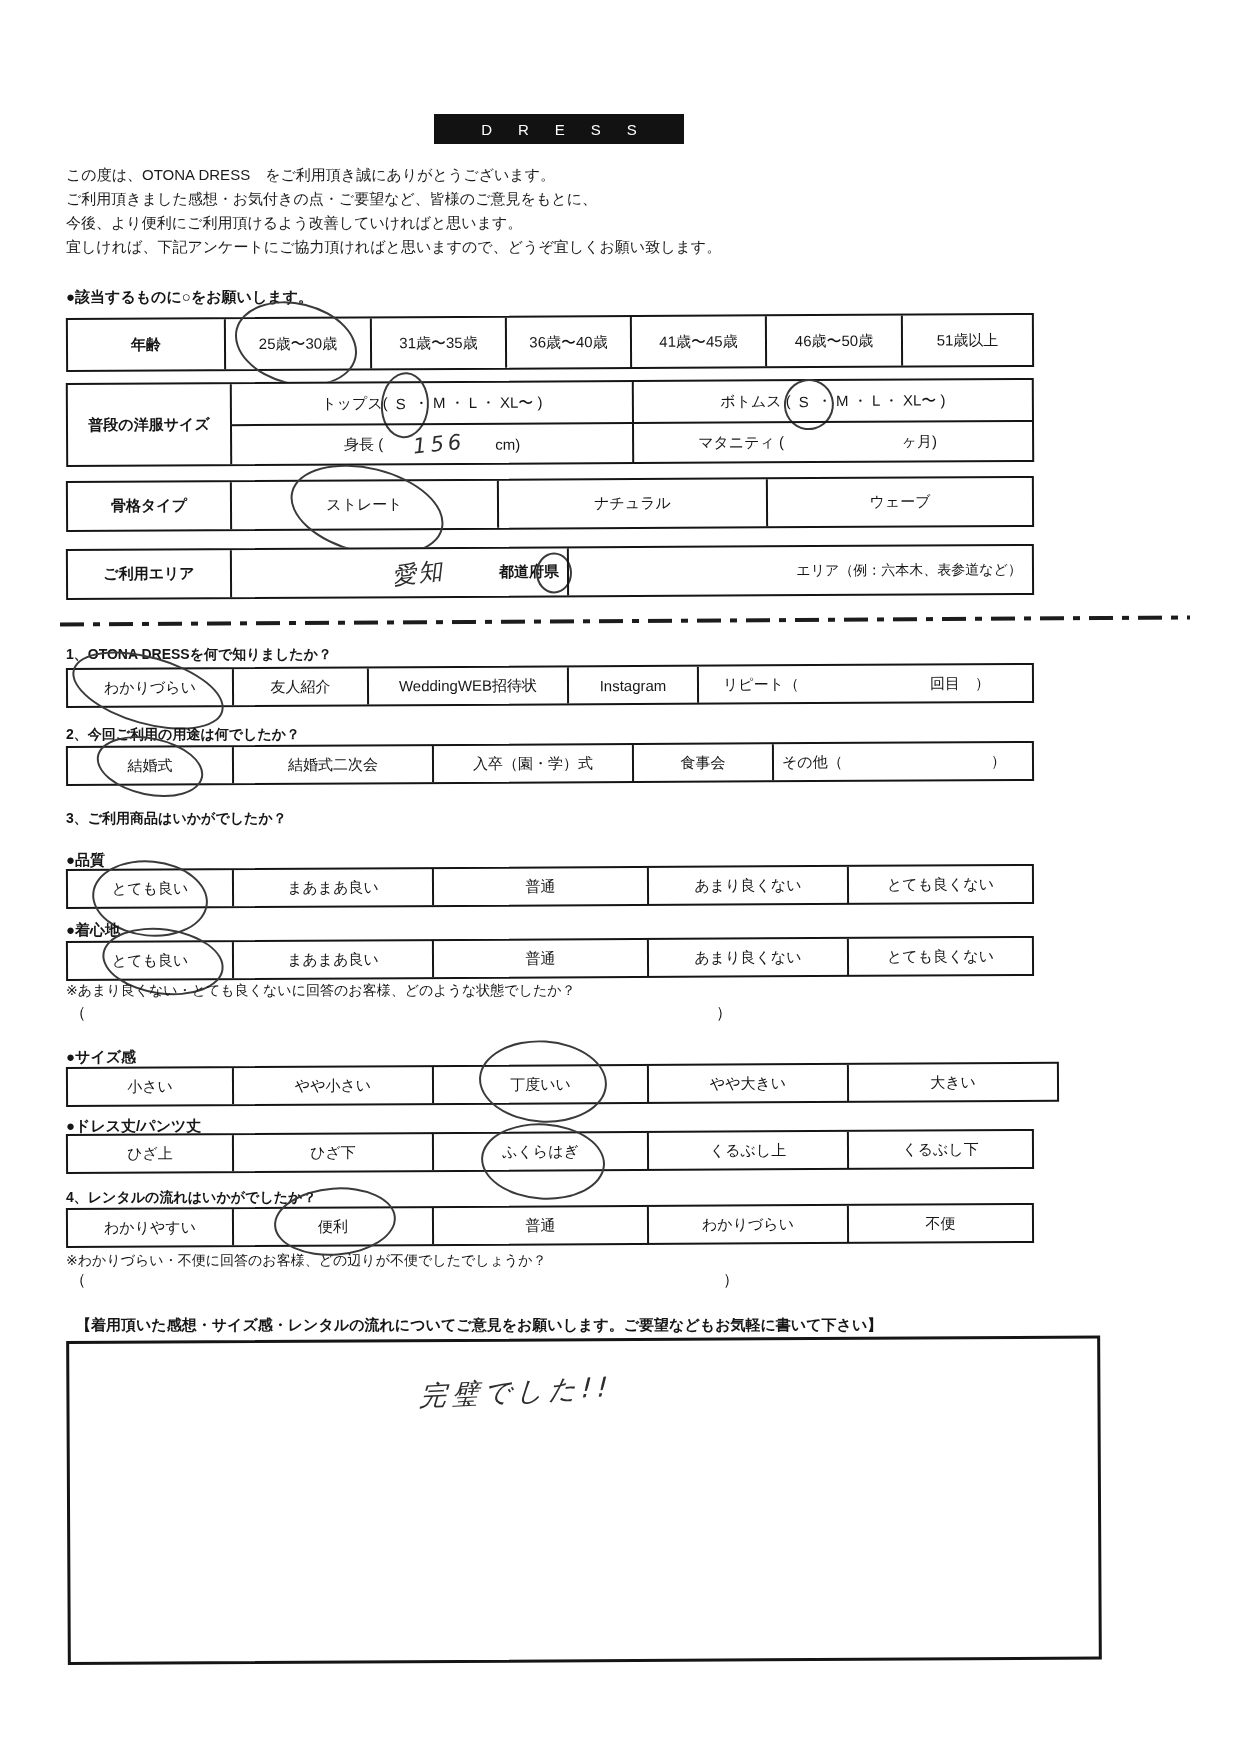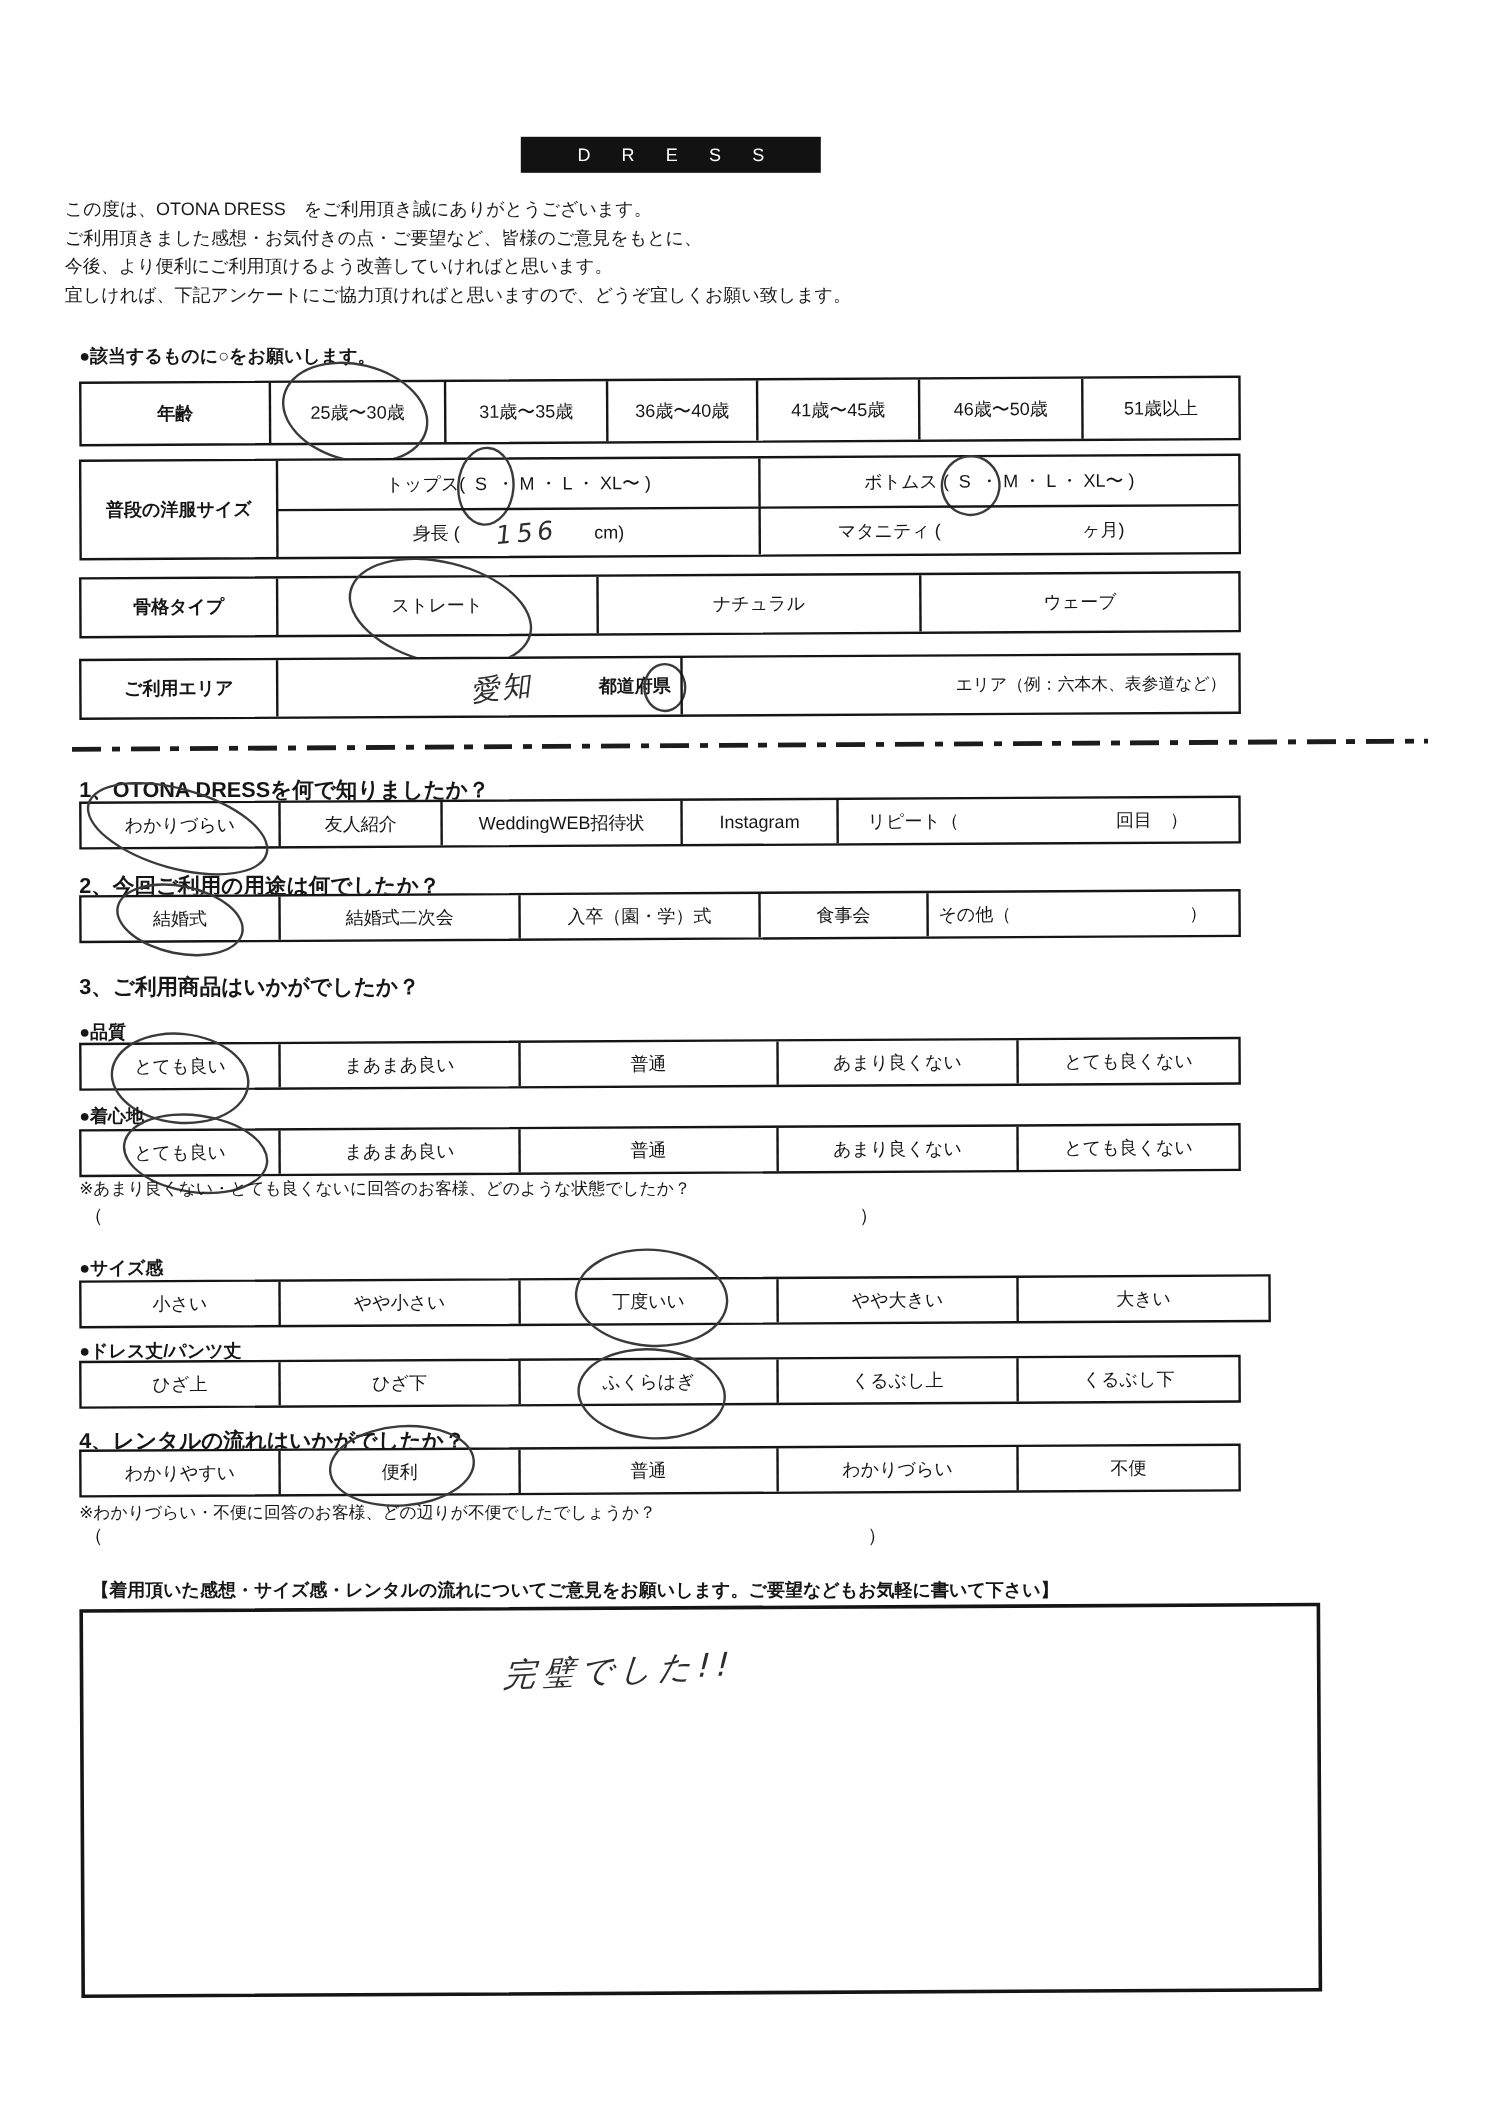--- a/index.html
+++ b/index.html
@@ -8,21 +8,21 @@
   .abs{position:absolute;}
   .tilt{transform:rotate(-0.3deg);transform-origin:left center;}
 
   
   .logo-main{font-size:70px;line-height:1;letter-spacing:7px;color:#101010;font-family:"DejaVu Sans","Liberation Sans",sans-serif;}
   .logo-bar{background:#121212;color:#fff;display:flex;align-items:center;justify-content:center;
             font-size:15px;letter-spacing:26px;text-indent:26px;}
 
   .intro{font-size:15px;line-height:24px;color:#1b1b1b;}
   .bold-head{font-size:15px;font-weight:bold;}
-  .qtitle{font-size:18px;font-weight:bold;}
+  .qtitle{font-size:14px;font-weight:bold;}
   .sublabel{font-size:15px;font-weight:bold;}
   .note{font-size:14px;}
 
   
   .tbl{display:flex;border:2px solid #151515;background:#fff;}
   .cell{box-sizing:border-box;border-left:2px solid #151515;display:flex;align-items:center;
         justify-content:center;position:relative;font-size:15px;text-align:center;}
   .cell:first-child{border-left:none;}
   .hdr{font-weight:bold;}
 
@@ -56,21 +56,21 @@
 </style>
 </head>
 <body>
 
 <div id="page">
 
   <div class="abs logo-bar" style="left:434px;top:114px;width:250px;height:30px;">
     <span>DRESS</span>
   </div>
 
-  <div class="abs intro" style="left:54px;top:163px;">
+  <div class="abs intro" style="left:66px;top:163px;">
     <div>この度は、OTONA DRESS　をご利用頂き誠にありがとうございます。</div>
     <div>ご利用頂きました感想・お気付きの点・ご要望など、皆様のご意見をもとに、</div>
     <div>今後、より便利にご利用頂けるよう改善していければと思います。</div>
     <div>宜しければ、下記アンケートにご協力頂ければと思いますので、どうぞ宜しくお願い致します。</div>
   </div>
 
   <div class="abs bold-head" style="left:66px;top:288px;">●該当するものに○をお願いします。</div>
 
   <div class="abs tbl tilt" style="left:66px;top:318px;height:50px;">
     <div class="cell hdr" style="width:156px;">年齢</div>

